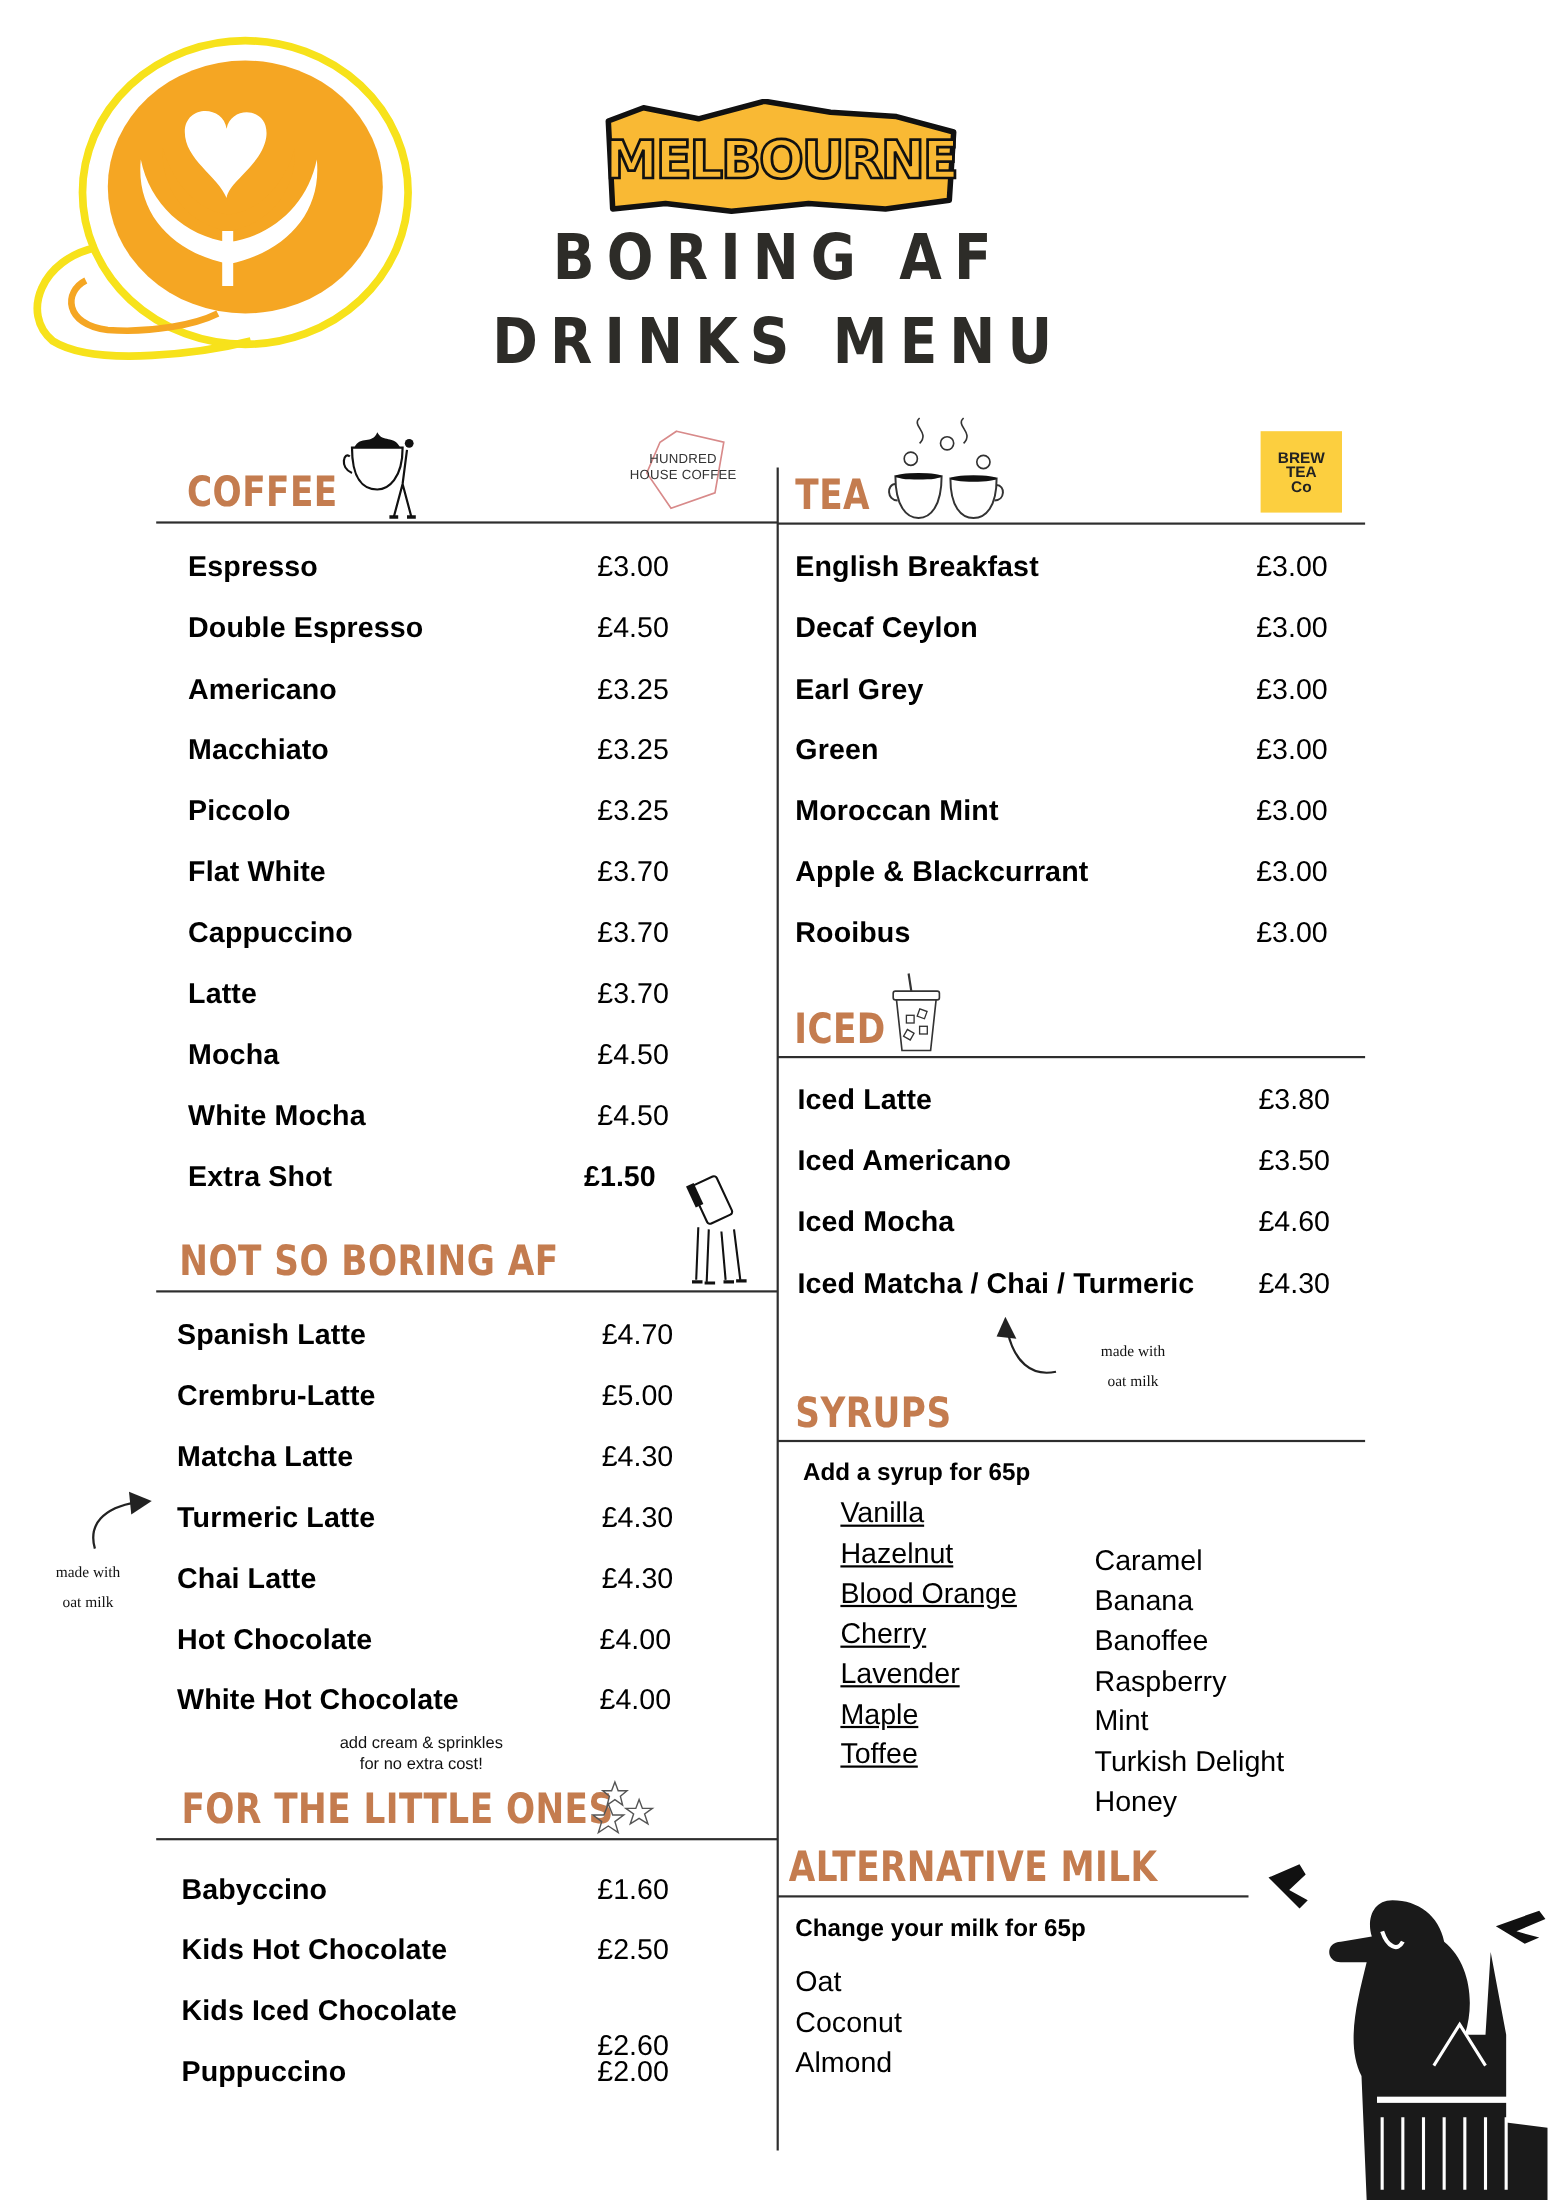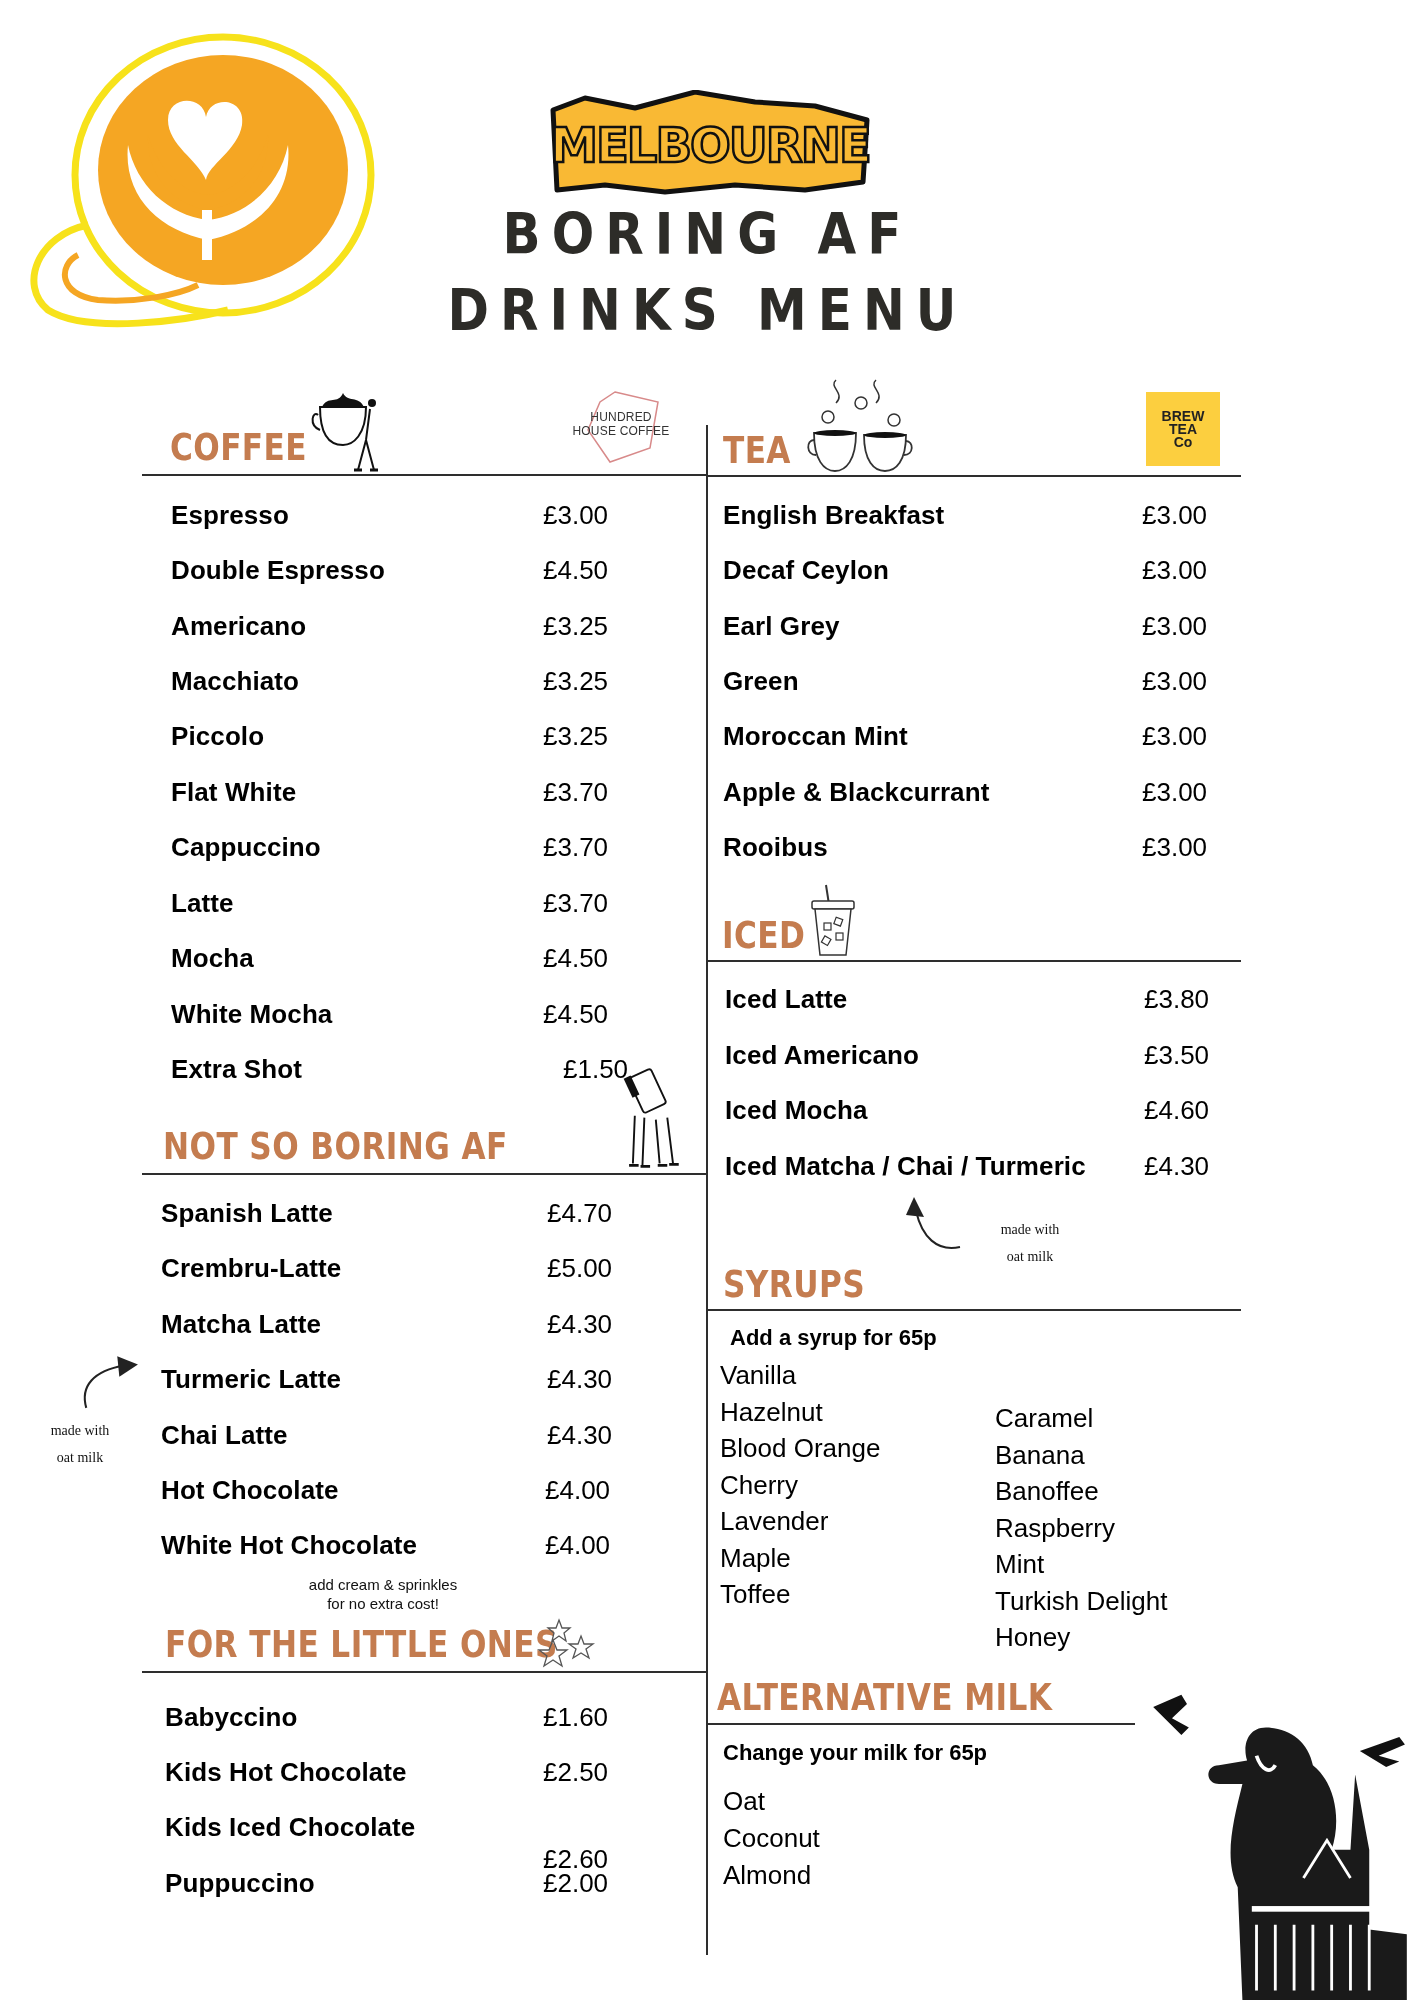--- a/index.html
+++ b/index.html
@@ -118,21 +118,21 @@
 <div class="item" style="left:171px; top:943px; width:450px;">
     <span class="name">Mocha</span>
     <span class="price" style="left:372px;">£4.50</span>
   </div>
 <div class="item" style="left:171px; top:999px; width:450px;">
     <span class="name">White Mocha</span>
     <span class="price" style="left:372px;">£4.50</span>
   </div>
 <div class="item" style="left:171px; top:1054px; width:450px;">
     <span class="name">Extra Shot</span>
-    <span class="price" style="left:392px;">£1.50</span>
+    <span class="price" style="left:360px;font-weight:bold;">£1.50</span>
   </div>
 
 <div class="abs sec-head" style="left:163px; top:1124px;">NOT SO BORING AF</div>
 <svg class="abs" viewBox="0 0 60 110" style="left:622px; top:1068px; width:60px; height:105px;">
   <rect x="12" y="4" width="26" height="40" rx="3" transform="rotate(-25 25 24)" fill="#fff" stroke="#111" stroke-width="2"></rect>
   <rect x="8" y="2" width="8" height="22" transform="rotate(-25 25 24)" fill="#111"></rect>
   <path d="M12 50 L10 100 M22 52 L20 102 M34 54 L38 100 M46 52 L52 100" stroke="#111" stroke-width="2"></path>
   <path d="M6 102 L16 102 M18 103 L28 103 M36 102 L46 102 M48 101 L58 101" stroke="#111" stroke-width="3"></path>
 </svg>
 
@@ -282,21 +282,21 @@
   <polygon points="12,0 22,20 4,18" fill="#222"></polygon>
 </svg>
 <div class="abs note" style="left:970px; top:1216px; width:120px;">
   <div>made with</div>
   <div>oat milk</div>
 </div>
 
 <div class="abs sec-head" style="left:723px; top:1262px;">SYRUPS</div>
 <div class="abs syrup-lead" style="left:730px; top:1325px;">Add a syrup for 65p</div>
 
-<div class="abs" style="left:720px; top:1360px;">
+<div class="abs" style="left:764px; top:1360px;text-decoration:underline;">
   <div class="syrup-item" style="height:36.5px;">Vanilla</div>
   <div class="syrup-item" style="height:36.5px;">Hazelnut</div>
   <div class="syrup-item" style="height:36.5px;">Blood Orange</div>
   <div class="syrup-item" style="height:36.5px;">Cherry</div>
   <div class="syrup-item" style="height:36.5px;">Lavender</div>
   <div class="syrup-item" style="height:36.5px;">Maple</div>
   <div class="syrup-item" style="height:36.5px;">Toffee</div>
 </div>
 <div class="abs" style="left:995px; top:1359px;margin-top:44px;">
   <div class="syrup-item" style="height:36.5px;">Caramel</div>

